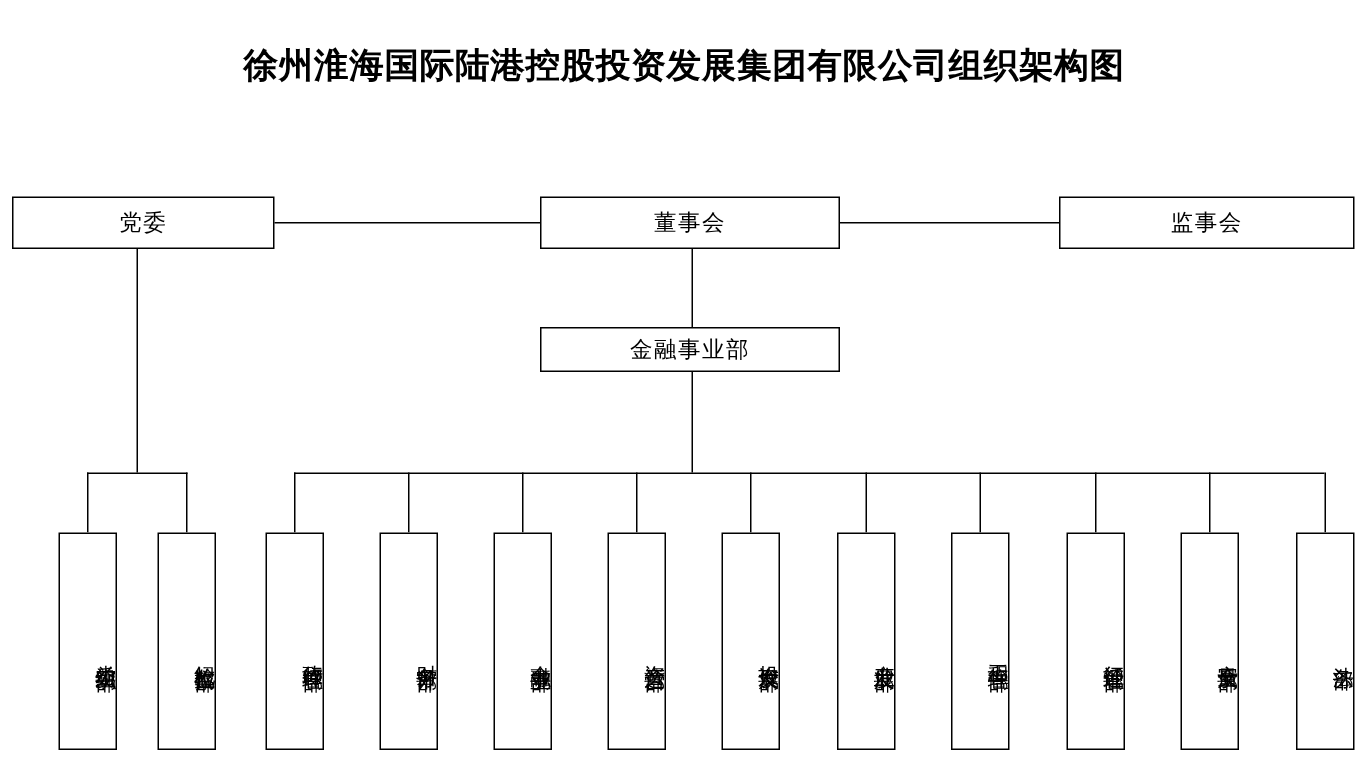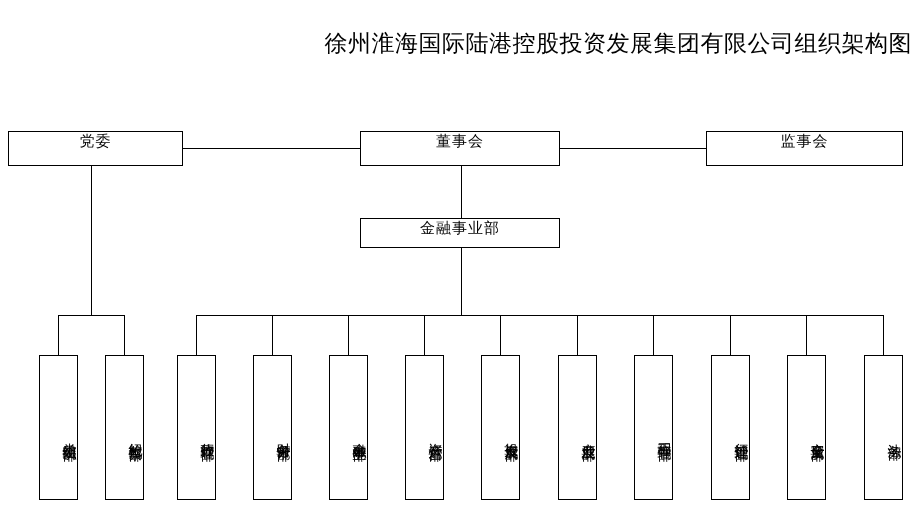--- a/index.html
+++ b/index.html
@@ -13,35 +13,35 @@
     height: 512px;
     background: #ffffff;
     overflow: hidden;
     font-family: "DejaVu Sans", "Liberation Sans", sans-serif;
   }
   #chart-title {
     position: absolute;
     left: 0;
     top: 28px;
     width: 912px;
-    text-align: right;
+    text-align: center;
     font-size: 23px;
-    font-weight: normal;
+    font-weight: bold;
     letter-spacing: 0.5px;
     color: #000000;
     white-space: nowrap;
   }
   .node-box {
     position: absolute;
     box-sizing: border-box;
     border: 1px solid #000000;
     background: #ffffff;
     color: #000000;
     display: flex;
-    align-items: flex-start;
+    align-items: center;
     justify-content: center;
   }
   .node-box.horiz {
     font-size: 15px;
     letter-spacing: 1px;
   }
   .node-box.vert {
     font-size: 14px;
     letter-spacing: 1px;
     writing-mode: vertical-rl;

